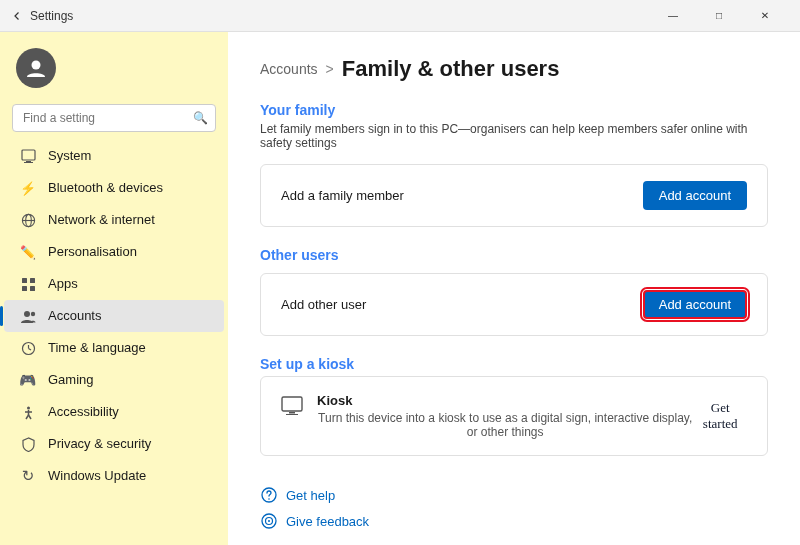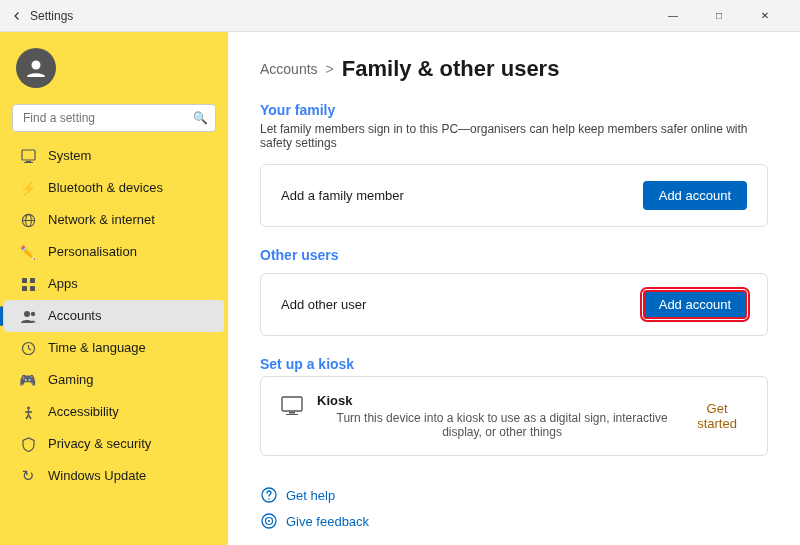--- a/index.html
+++ b/index.html
@@ -56,21 +56,21 @@
     
     .app-body {
       display: flex;
       flex: 1;
       overflow: hidden;
     }
 
     
     .sidebar {
       width: 228px;
-      background: #fde047;
+      background: #fef9c3;
       display: flex;
       flex-direction: column;
       flex-shrink: 0;
       overflow-y: auto;
       padding-top: 4px;
     }
     .sidebar-avatar {
       display: flex;
       align-items: center;
       padding: 12px 16px;
@@ -240,27 +240,28 @@
     }
     .kiosk-text-desc {
       font-size: 12px;
       color: #555;
       max-width: 400px;
       text-align: center;
     }
     .btn-link {
       background: transparent;
       border: none;
-      color: #a16207;
+      color: #0f172a;
       font-size: 13px;
       cursor: pointer;
       text-decoration: none;
       display: flex;
       align-items: center;
       gap: 6px;
+      font-family: Liberation Serif, serif;
     }
     .footer-links {
       margin-top: 30px;
       display: flex;
       flex-direction: column;
       gap: 8px;
     }
     .footer-link {
       display: flex;
       align-items: center;

